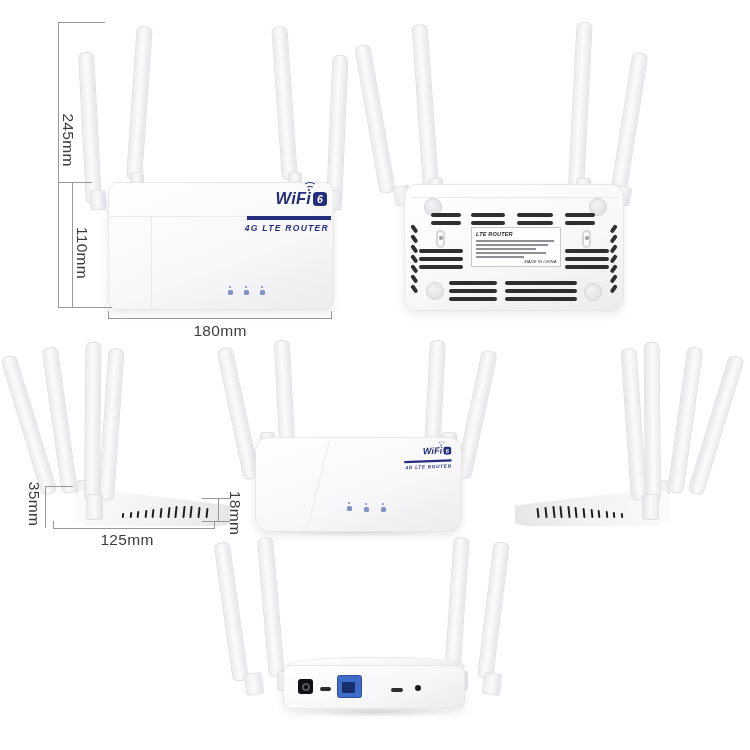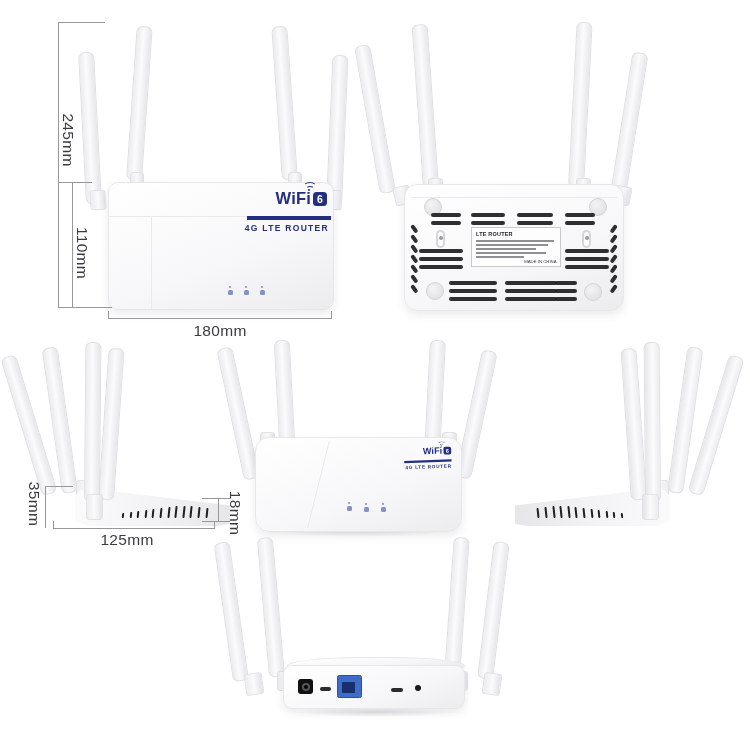--- a/index.html
+++ b/index.html
@@ -14,21 +14,21 @@
   .dlabel.rot{transform:translate(-50%,-50%) rotate(90deg);}
 
   
   .antenna{position:absolute;width:14px;border-radius:6px;
            background:linear-gradient(90deg,#ececee 0%,#fbfbfc 45%,#e7e7ea 100%);
            border:1px solid #e0e0e4;transform-origin:50% 100%;}
   .hinge{position:absolute;border-radius:3px;border:1px solid #e2e2e6;
          background:linear-gradient(90deg,#ededef,#fafafb 50%,#e4e4e8);}
   .panel{position:absolute;border:1px solid #e7e7ea;
          background:linear-gradient(160deg,#ffffff 0%,#f7f7f9 60%,#ececef 100%);
-         box-shadow:0 4px 9px rgba(70,70,90,.10);}
+         box-shadow:0 4px 9px rgba(70,70,90,.10);font-style:italic;}
   .seam{position:absolute;background:#e9e9ee;}
   .foot{position:absolute;width:16px;height:16px;border-radius:50%;
         background:radial-gradient(circle at 40% 35%,#f4f4f6,#dcdce0);border:1px solid #d3d3d8;}
   .keyhole{position:absolute;width:9px;height:18px;border-radius:5px;background:#fbfbfc;
            box-shadow:inset 0 0 0 2px #d6d6da;}
   .keyhole::after{content:"";position:absolute;left:2.5px;top:6px;width:4px;height:4px;
                   border-radius:50%;background:#9a9aa0;}
   .vent{position:absolute;height:3.5px;border-radius:2px;background:#1d1d1f;opacity:.92;}
   .sslash{position:absolute;width:2.2px;border-radius:1px;background:#1f1f22;transform:rotate(6deg);}
   .shadow-ell{position:absolute;border-radius:50%;

